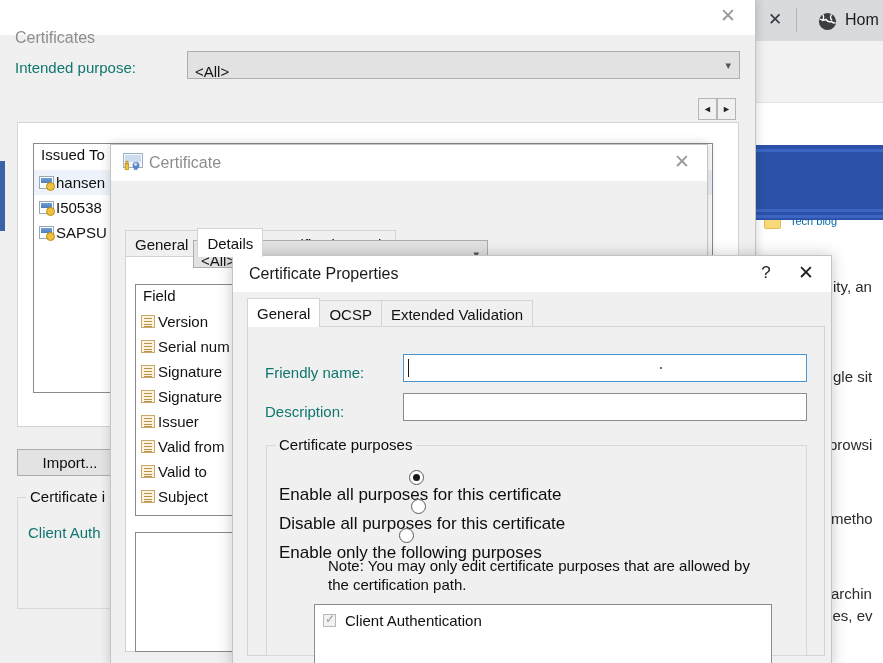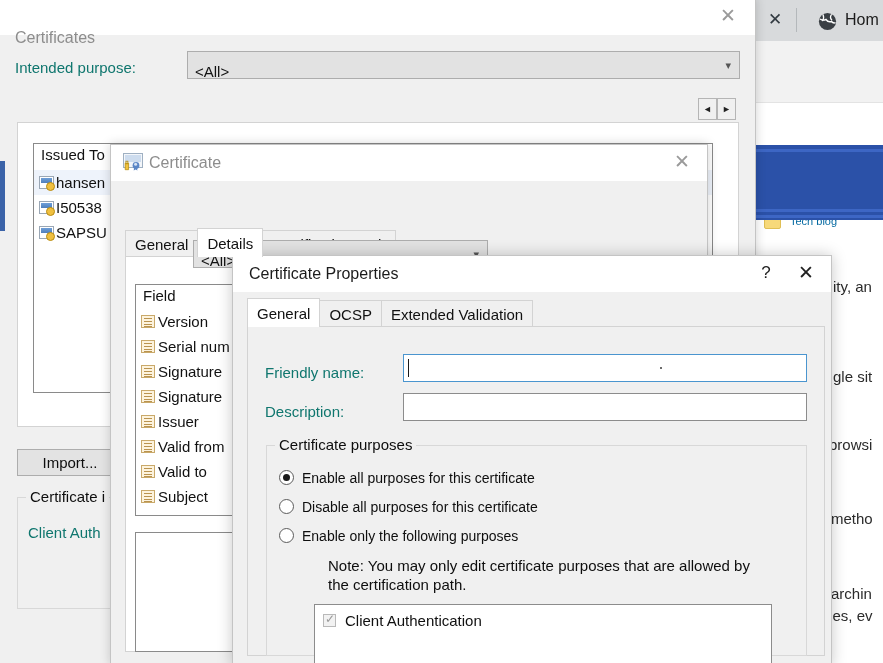--- a/index.html
+++ b/index.html
@@ -194,22 +194,22 @@
   .textbox.focused { border: 1px solid #4a95cf; }
   .caret {
     position: absolute; left: 4px; top: 4px; width: 1px; height: 18px;
     background: #1a1a1a;
   }
   .dot-artifact {
     position: absolute; width: 2px; height: 2px; background: #6c6c6c;
   }
 
   .radio-row {
-    position: absolute; display: flex; align-items: flex-start;
-    font-size: 14px; color: #0e0e0e; white-space: nowrap;
+    position: absolute; display: flex; align-items: center;
+    font-size: 17px; color: #0e0e0e; white-space: nowrap; flex-direction: column;
   }
   .radio {
     width: 15px; height: 15px; border: 1px solid #5b5b5b; border-radius: 50%;
     background: #fff; margin-right: 8px; position: relative; flex: 0 0 auto;
   }
   .radio.checked::after {
     content:""; position:absolute; left:3px; top:3px; width:7px; height:7px;
     border-radius:50%; background:#1a1a1a;
   }
   .note {

